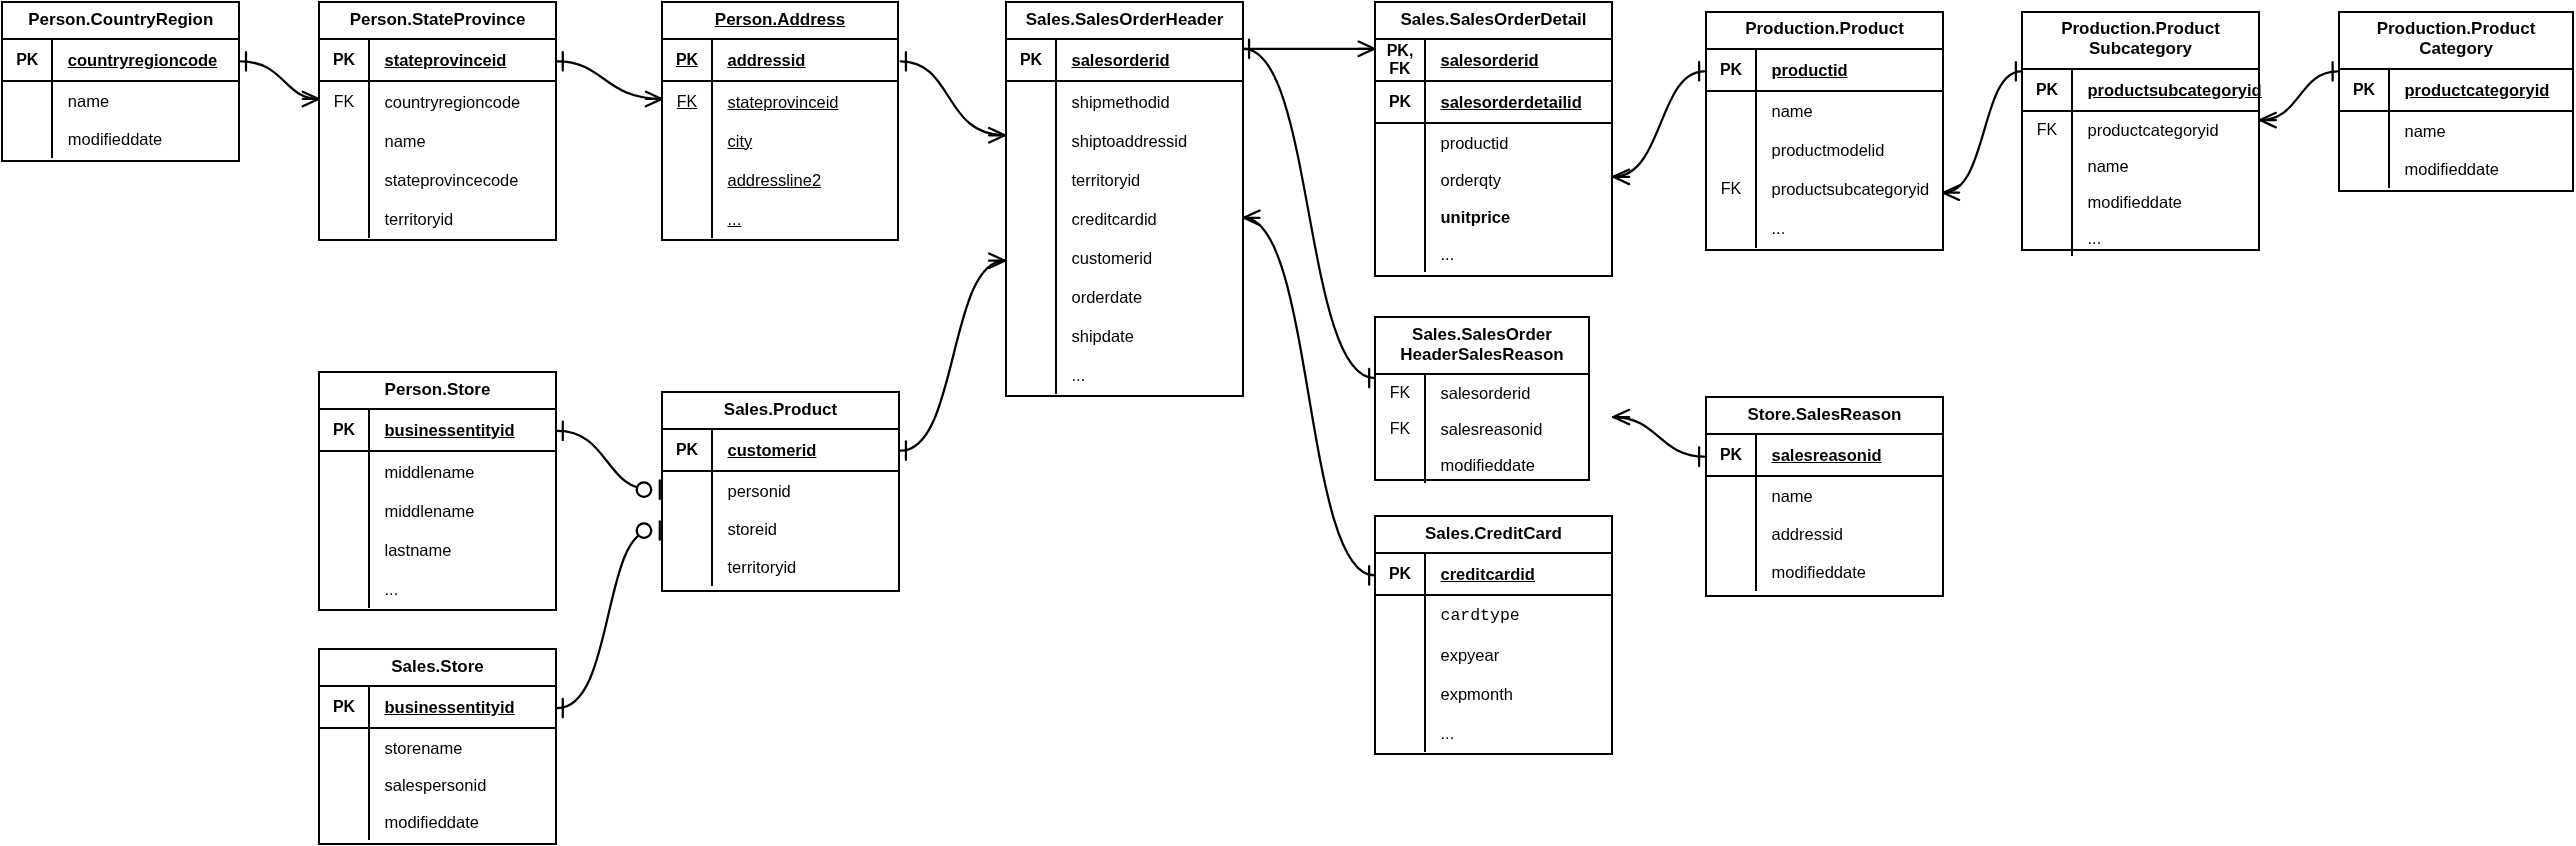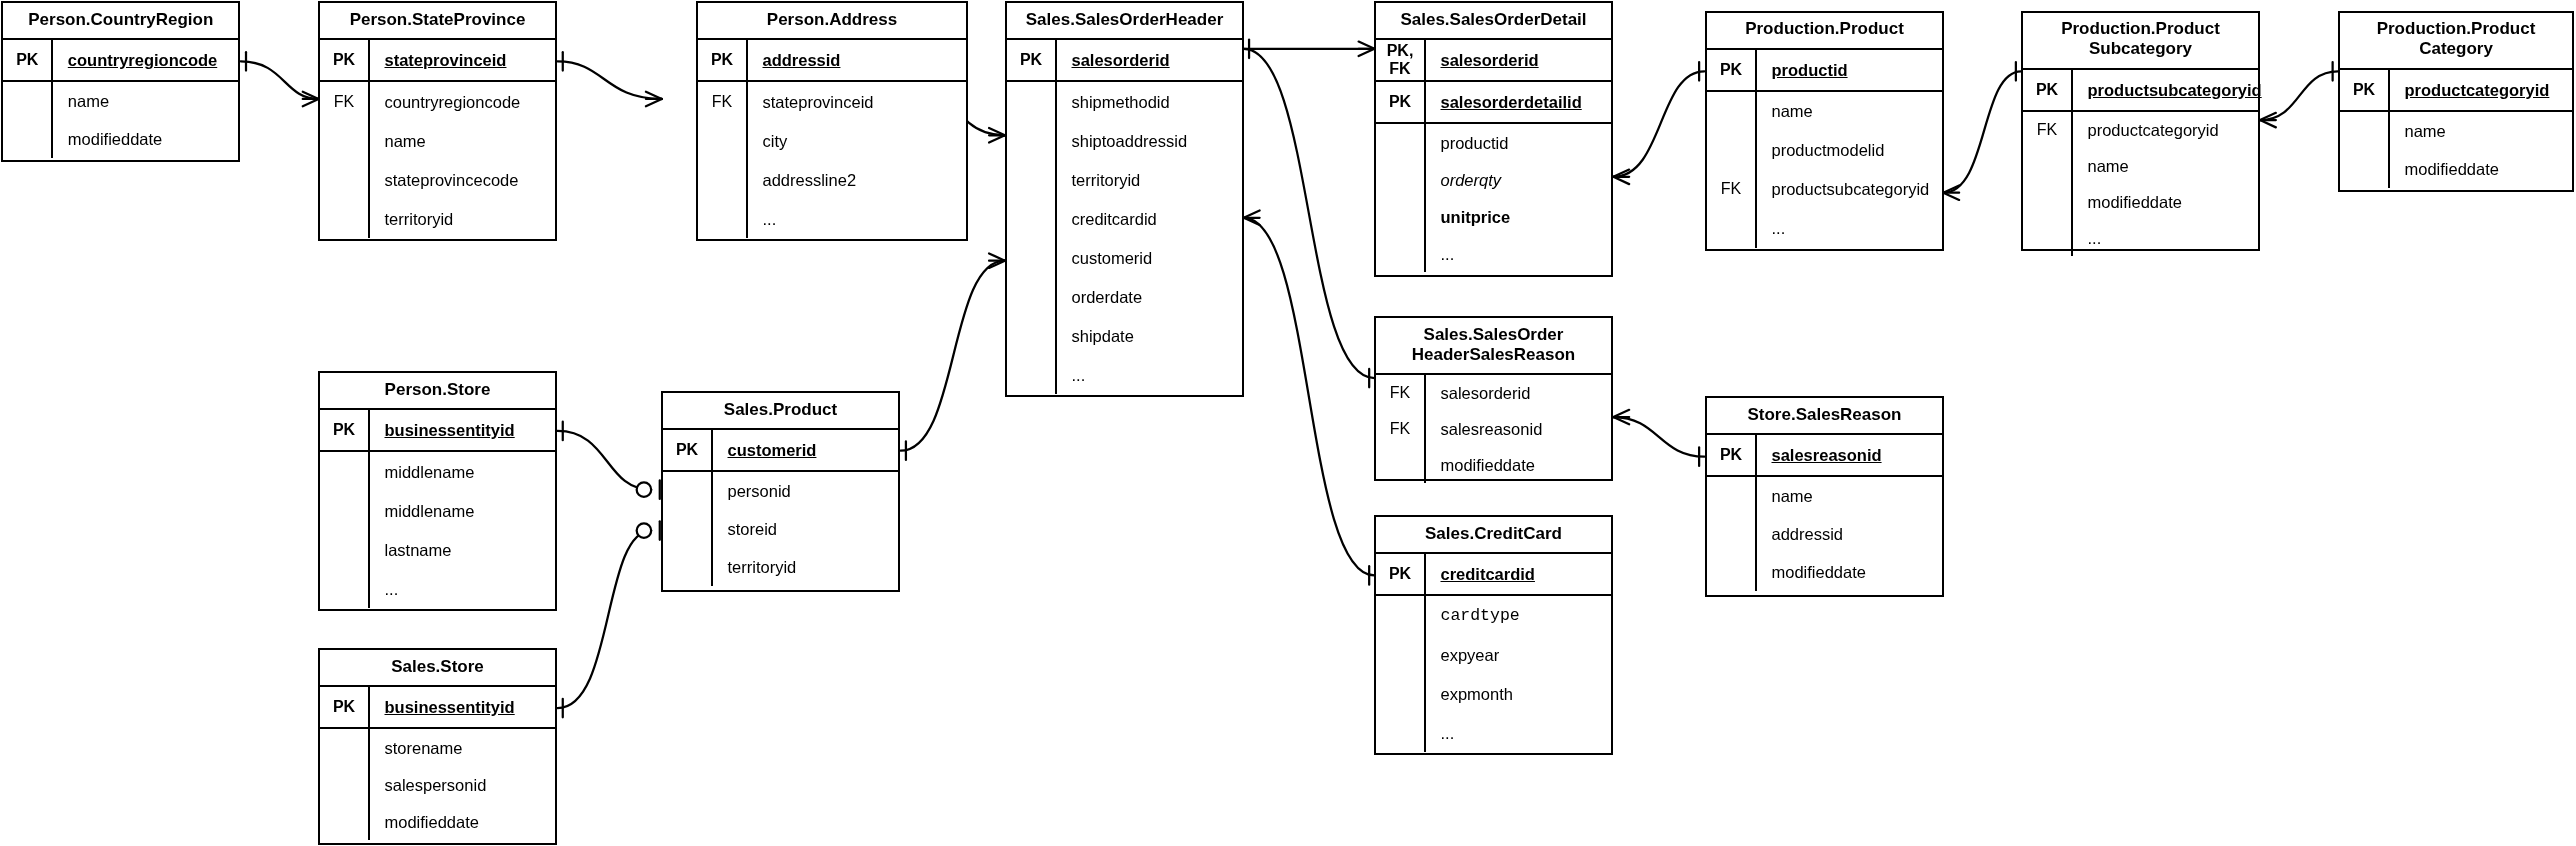--- a/index.html
+++ b/index.html
@@ -273,21 +273,21 @@
           </div>
           <div class="bodyfields">
             <div class="bodyfield" style="height: 39px;">countryregioncode</div>
             <div class="bodyfield" style="height: 39px;">name</div>
             <div class="bodyfield" style="height: 39px;">stateprovincecode</div>
             <div class="bodyfield" style="height: 39px;">territoryid</div>
           </div>
         </div>
       </div>
     </div>
-    <div class="entity" style="left: 696px; top: 1.3px; width: 272px; height: 240px;">
+    <div class="entity" style="left: 661px; top: 1.3px; width: 238px; height: 240px; text-decoration: underline;">
       <div class="entity-title title-1">Person.Address</div>
       <div class="section">
         <div class="row">
           <div class="keycell bold">PK</div>
           <div class="fieldcell pk">addressid</div>
         </div>
       </div>
       <div class="section">
         <div class="bodyrows">
           <div class="bodykeys">
@@ -356,21 +356,21 @@
       <div class="section">
         <div class="bodyrows">
           <div class="bodykeys">
             <div class="bodykey" style="height: 37px;"></div>
             <div class="bodykey" style="height: 37px;"></div>
             <div class="bodykey" style="height: 37px;"></div>
             <div class="bodykey" style="height: 37px;"></div>
           </div>
           <div class="bodyfields">
             <div class="bodyfield" style="height: 37px;">productid</div>
-            <div class="bodyfield" style="height: 37px; font-style: italic;">orderqty</div>
+            <div class="bodyfield" style="height: 37px;">orderqty</div>
             <div class="bodyfield" style="height: 37px; font-weight: bold;">unitprice</div>
             <div class="bodyfield" style="height: 37px;">...</div>
           </div>
         </div>
       </div>
     </div>
     <div class="entity" style="left: 1705px; top: 10.6px; width: 239px; height: 240px;">
       <div class="entity-title title-1">Production.Product</div>
       <div class="section">
         <div class="row">
@@ -436,21 +436,21 @@
             <div class="bodykey" style="height: 38px;"></div>
             <div class="bodykey" style="height: 38px;"></div>
           </div>
           <div class="bodyfields">
             <div class="bodyfield" style="height: 38px;">name</div>
             <div class="bodyfield" style="height: 38px;">modifieddate</div>
           </div>
         </div>
       </div>
     </div>
-    <div class="entity" style="left: 1374px; top: 316px; width: 239px; height: 165px;">
+    <div class="entity" style="left: 1374px; top: 316px; width: 216px; height: 165px;">
       <div class="entity-title title-2">Sales.SalesOrder
 HeaderSalesReason</div>
       <div class="section">
         <div class="bodyrows">
           <div class="bodykeys">
             <div class="bodykey" style="height: 36px;">FK</div>
             <div class="bodykey" style="height: 36px;">FK</div>
             <div class="bodykey" style="height: 36px;"></div>
           </div>
           <div class="bodyfields">

